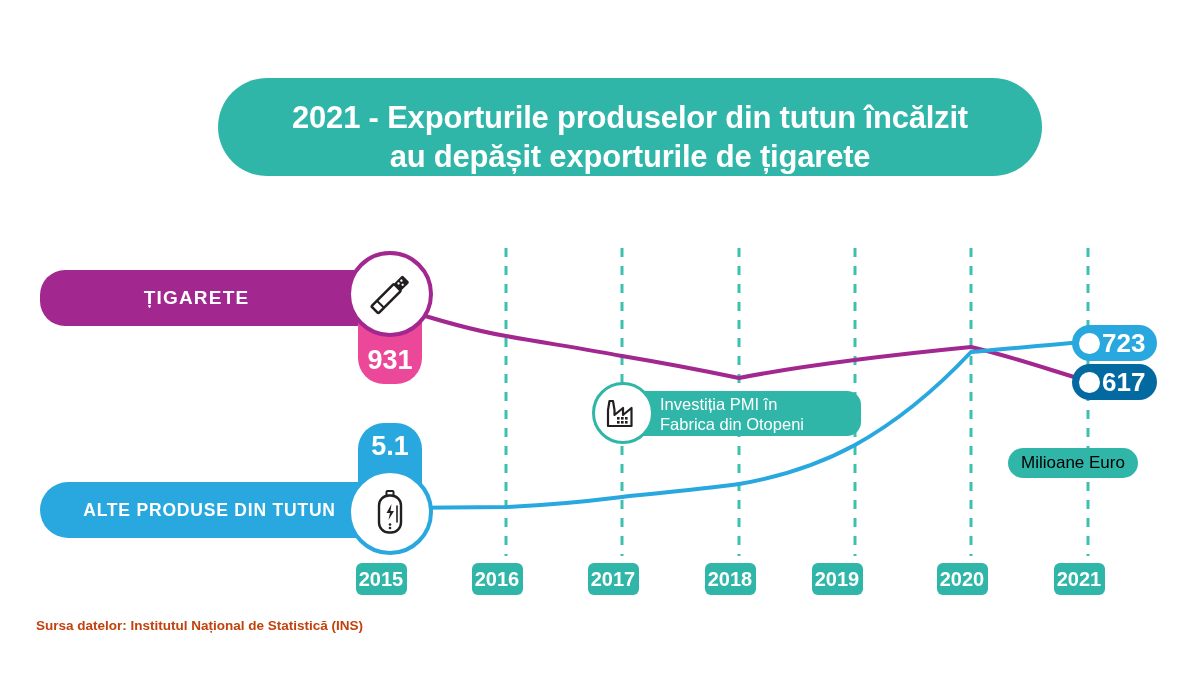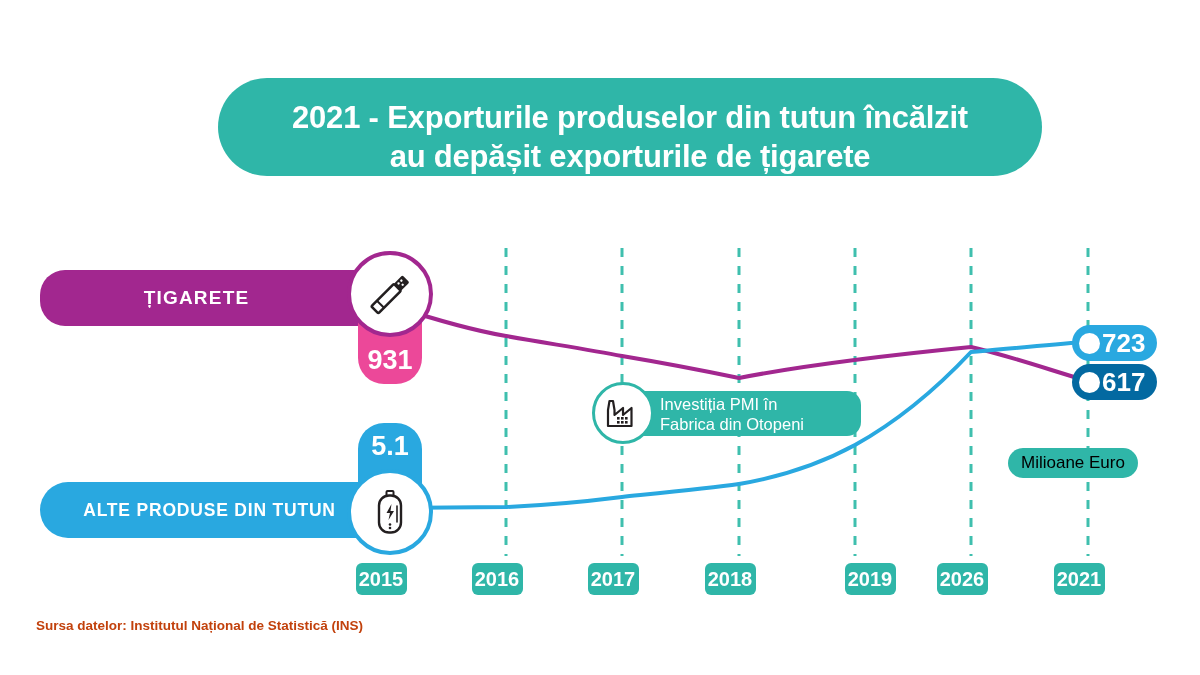--- a/index.html
+++ b/index.html
@@ -354,20 +354,20 @@
     <span class="val">617</span>
   </div>
 
   <div class="unit-badge">Milioane Euro</div>
 
   <div>
     <div class="year-tag" style="left:390px">2015</div>
     <div class="year-tag" style="left:506px">2016</div>
     <div class="year-tag" style="left:622px">2017</div>
     <div class="year-tag" style="left:739px">2018</div>
-    <div class="year-tag" style="left:879px">2019</div>
-    <div class="year-tag" style="left:971px">2026</div>
+    <div class="year-tag" style="left:846px">2019</div>
+    <div class="year-tag" style="left:971px">2020</div>
     <div class="year-tag" style="left:1088px">2021</div>
   </div>
 
   <div class="source-note">Sursa datelor: Institutul Național de Statistică (INS)</div>
 
 </div>
 
 </body></html>

